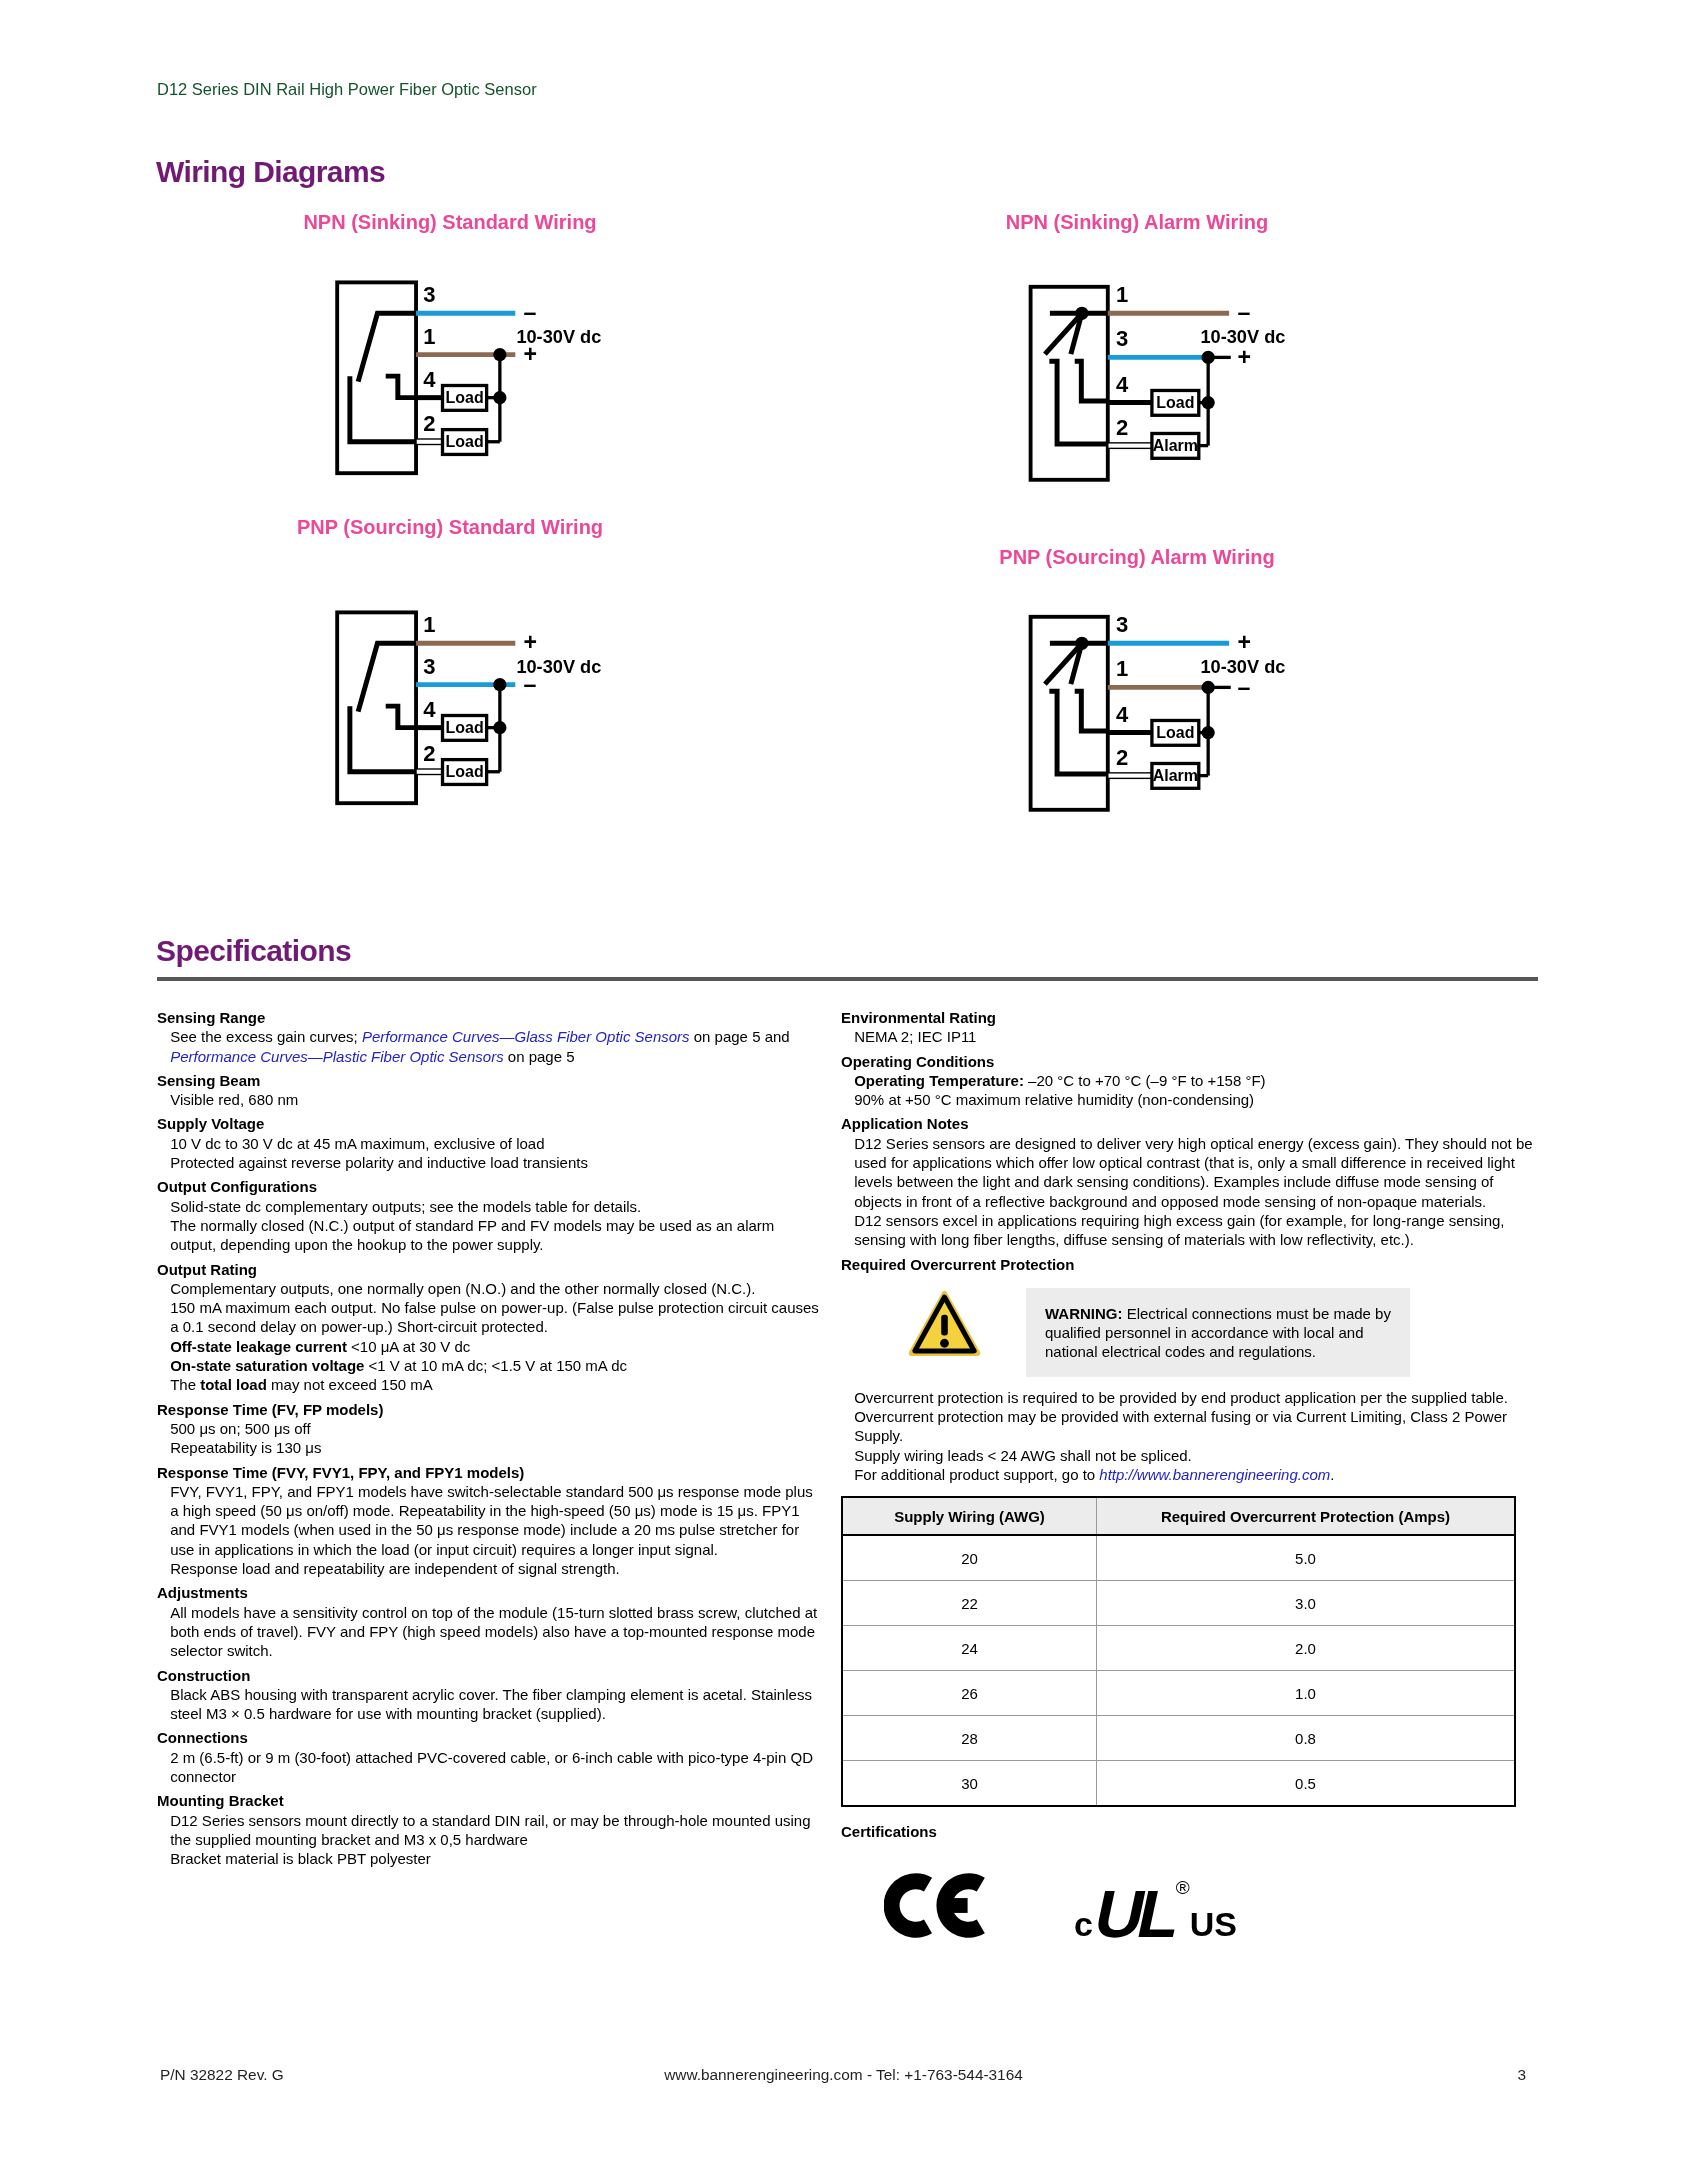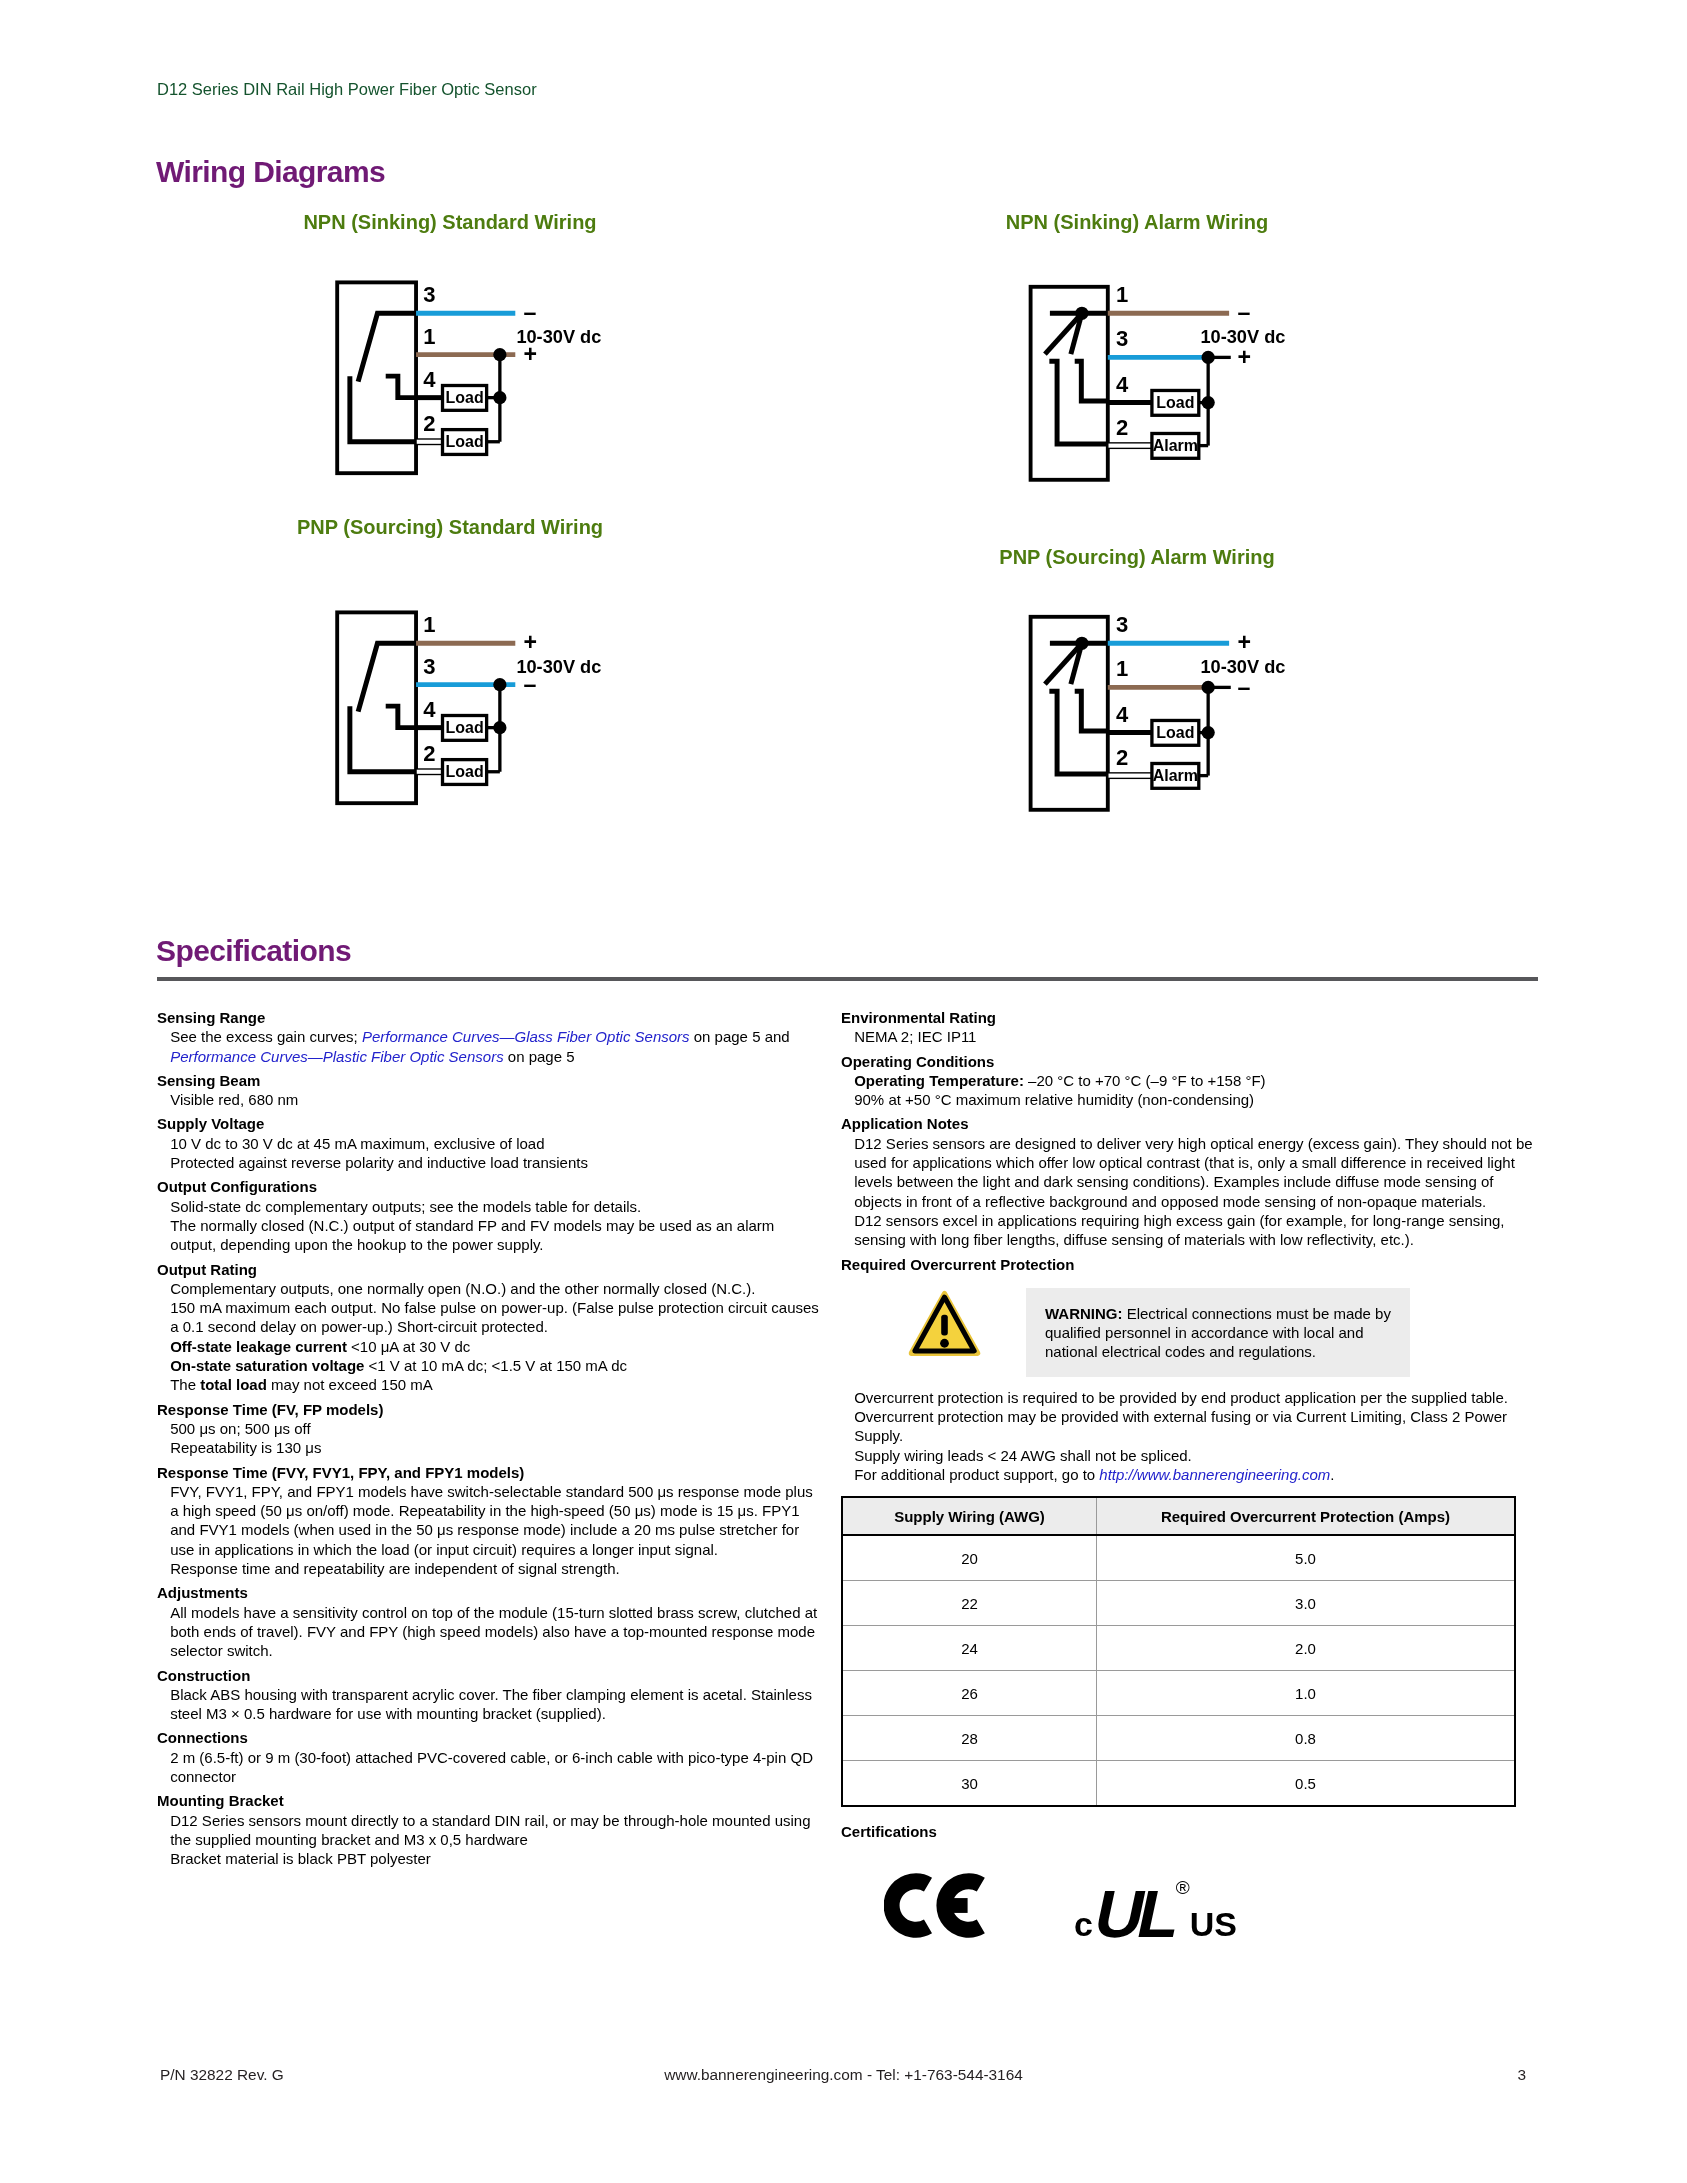--- a/index.html
+++ b/index.html
@@ -4,21 +4,21 @@
 <style>
   html,body{margin:0;padding:0;background:#fff;}
   .page{position:relative;width:1687px;height:2183px;background:#ffffff;
         font-family:"Liberation Sans",sans-serif;color:#000;overflow:hidden;}
   .hdr{position:absolute;left:157px;top:80px;font-size:16.5px;color:#14532d;}
   .sect-h{position:absolute;font-size:30px;font-weight:700;color:#701a75;margin:0;letter-spacing:-0.6px;}
   #wiringTitle{left:156px;top:155px;}
   #specTitle{left:156px;top:934px;}
   .rule{position:absolute;left:157px;top:977px;width:1381px;height:3.9px;background:#57575a;}
   .diag-title{position:absolute;transform:translateX(-50%);white-space:nowrap;
-              font-size:20px;font-weight:700;color:#4d7c0f;}
+              font-size:20px;font-weight:700;color:#ec4899;}
   .diag-svg{position:absolute;}
   .col{position:absolute;top:1008px;font-size:15px;line-height:19.3px;}
   #colLeft{left:157px;width:667px;}
   #colRight{left:841px;width:699px;}
   .grp{margin-bottom:5px;}
   .grp-h{font-weight:700;}
   .grp-body{margin-left:13.2px;}
   .item{margin:0;}
   .seg-b{font-weight:700;}
   .seg-l{color:#2222cc;font-style:italic;}
@@ -215,21 +215,21 @@
         <div class="grp-h">Response Time (FV, FP models)</div>
         <div class="grp-body">
           <p class="item"><span>500 μs on; 500 μs off</span></p>
           <p class="item"><span>Repeatability is 130 μs</span></p>
         </div>
       </div>
       <div class="grp">
         <div class="grp-h">Response Time (FVY, FVY1, FPY, and FPY1 models)</div>
         <div class="grp-body">
           <p class="item"><span>FVY, FVY1, FPY, and FPY1 models have switch-selectable standard 500 μs response mode plus a high speed (50 μs on/off) mode. Repeatability in the high-speed (50 μs) mode is 15 μs. FPY1 and FVY1 models (when used in the 50 μs response mode) include a 20 ms pulse stretcher for use in applications in which the load (or input circuit) requires a longer input signal.</span></p>
-          <p class="item"><span>Response time and repeatability are independent of signal strength.</span></p>
+          <p class="item"><span>Response load and repeatability are independent of signal strength.</span></p>
         </div>
       </div>
       <div class="grp">
         <div class="grp-h">Adjustments</div>
         <div class="grp-body">
           <p class="item"><span>All models have a sensitivity control on top of the module (15-turn slotted brass screw, clutched at both ends of travel). FVY and FPY (high speed models) also have a top-mounted response mode selector switch.</span></p>
         </div>
       </div>
       <div class="grp">
         <div class="grp-h">Construction</div>

